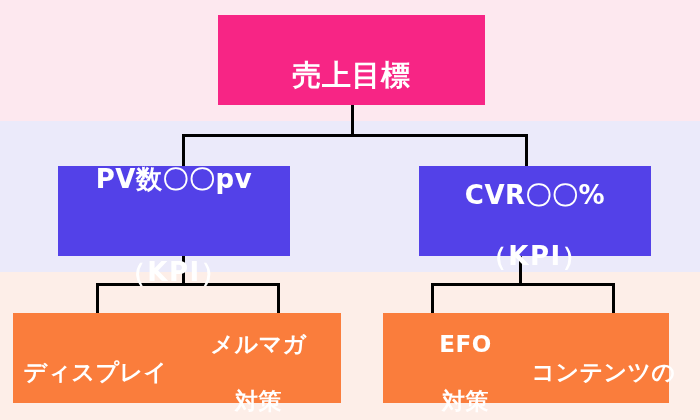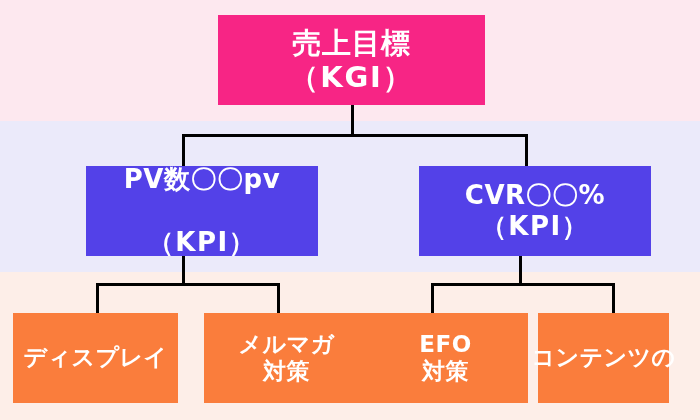--- a/index.html
+++ b/index.html
@@ -63,36 +63,36 @@
   }
   .node-kgi .line2 { letter-spacing: 0.06em; }
 
   .node-kpi {
     background: #5341e8;
     top: 166px;
     width: 232px;
     height: 90px;
     font-size: 26px;
   }
-  .node-kpi-left  { left: 86px; gap: 32px;  }
+  .node-kpi-left  { left: 58px; gap: 32px;  }
   .node-kpi-right { left: 419px; }
   .node-kpi .line2 { letter-spacing: 0.06em; }
 
   .node-action {
     background: #fa7d3c;
     top: 313px;
     height: 90px;
     font-size: 23px;
   }
   .node-action-1 { left: 13px;  width: 165px; }
-  .node-action-2 { left: 204px; width: 165px; }
-  .node-action-3 { left: 363px; width: 165px; }
+  .node-action-2 { left: 176px; width: 165px; }
+  .node-action-3 { left: 383px; width: 165px; }
   .node-action-4 { left: 538px; width: 131px; text-align: center; }
 
-  .node span { display: block; white-space: nowrap; }
+  .node span { display: block; white-space: nowrap; margin-top: 30px; }
 </style>
 </head>
 <body>
 
 <div id="diagram">
 
   <div class="band band-top" style="background: rgb(253, 232, 239);"></div>
   <div class="band band-middle" style="background: rgb(235, 234, 250);"></div>
   <div class="band band-bottom" style="background: rgb(253, 238, 232);"></div>
 
@@ -109,21 +109,20 @@
   <div class="line" style="left: 96px; top: 283px; width: 3px; height: 31px; background: rgb(0, 0, 0);"></div>
   <div class="line" style="left: 277px; top: 283px; width: 3px; height: 31px; background: rgb(0, 0, 0);"></div>
 
   <div class="line" style="left: 519px; top: 256px; width: 3px; height: 30px; background: rgb(0, 0, 0);"></div>
   <div class="line" style="left: 431px; top: 283px; width: 184px; height: 3px; background: rgb(0, 0, 0);"></div>
   <div class="line" style="left: 431px; top: 283px; width: 3px; height: 31px; background: rgb(0, 0, 0);"></div>
   <div class="line" style="left: 612px; top: 283px; width: 3px; height: 31px; background: rgb(0, 0, 0);"></div>
 
   <div class="node node-kgi" style="background: rgb(247, 37, 133); color: rgb(255, 255, 255);">
     <span class="line1">売上目標</span>
-    <span class="line2">（KGI）</span>
   </div>
 
   <div class="node node-kpi node-kpi-left" style="background: rgb(83, 65, 232); color: rgb(255, 255, 255);">
     <span class="line1">PV数〇〇pv</span>
     <span class="line2">（KPI）</span>
   </div>
 
   <div class="node node-kpi node-kpi-right" style="background: rgb(83, 65, 232); color: rgb(255, 255, 255);">
     <span class="line1">CVR〇〇%</span>
     <span class="line2">（KPI）</span>

